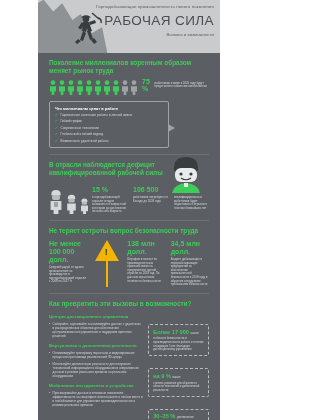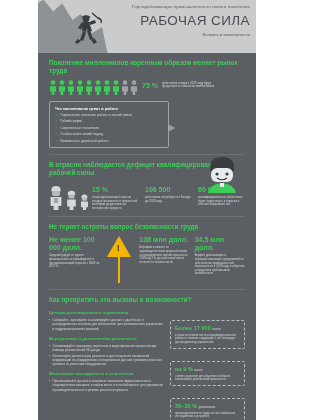--- a/index.html
+++ b/index.html
@@ -1,18 +1,18 @@
 <!DOCTYPE html>
 <html><head>
 <meta charset="utf-8">
 <style>
   html,body{margin:0;padding:0;background:#ffffff;}
   body{width:297px;height:420px;overflow:hidden;font-family:"Liberation Sans",sans-serif;}
   .sheet{position:relative;width:297px;height:420px;background:#ffffff;}
-  .info{position:absolute;left:38px;top:0;width:218px;height:420px;background:#5b5f63;overflow:hidden;}
+  .info{position:absolute;left:38px;top:0;width:182px;height:420px;background:#5b5f63;overflow:hidden;}
 
   
   .hero{position:relative;height:53px;background:#c9cbcd;overflow:hidden;}
   .mountain{position:absolute;left:-4px;top:-4px;width:74px;height:60px;background:#8e9295;
             clip-path:polygon(0 100%,0 16%,13% 6%,26% 26%,38% 12%,52% 40%,63% 30%,78% 62%,92% 52%,100% 100%);}
   .miner{position:absolute;left:30px;top:10px;width:34px;height:38px;}
   .hero-txt{position:absolute;right:6px;top:4px;width:150px;text-align:right;}
   .hero-kicker{font-size:4.4px;line-height:5.6px;color:#5b5f63;letter-spacing:.1px;}
   .hero-title{font-size:13.5px;line-height:15px;color:#4a4e52;letter-spacing:.4px;margin-top:3px;font-weight:400;}
   .hero-sub{font-size:4.4px;line-height:6px;color:#5b5f63;margin-top:4px;}

